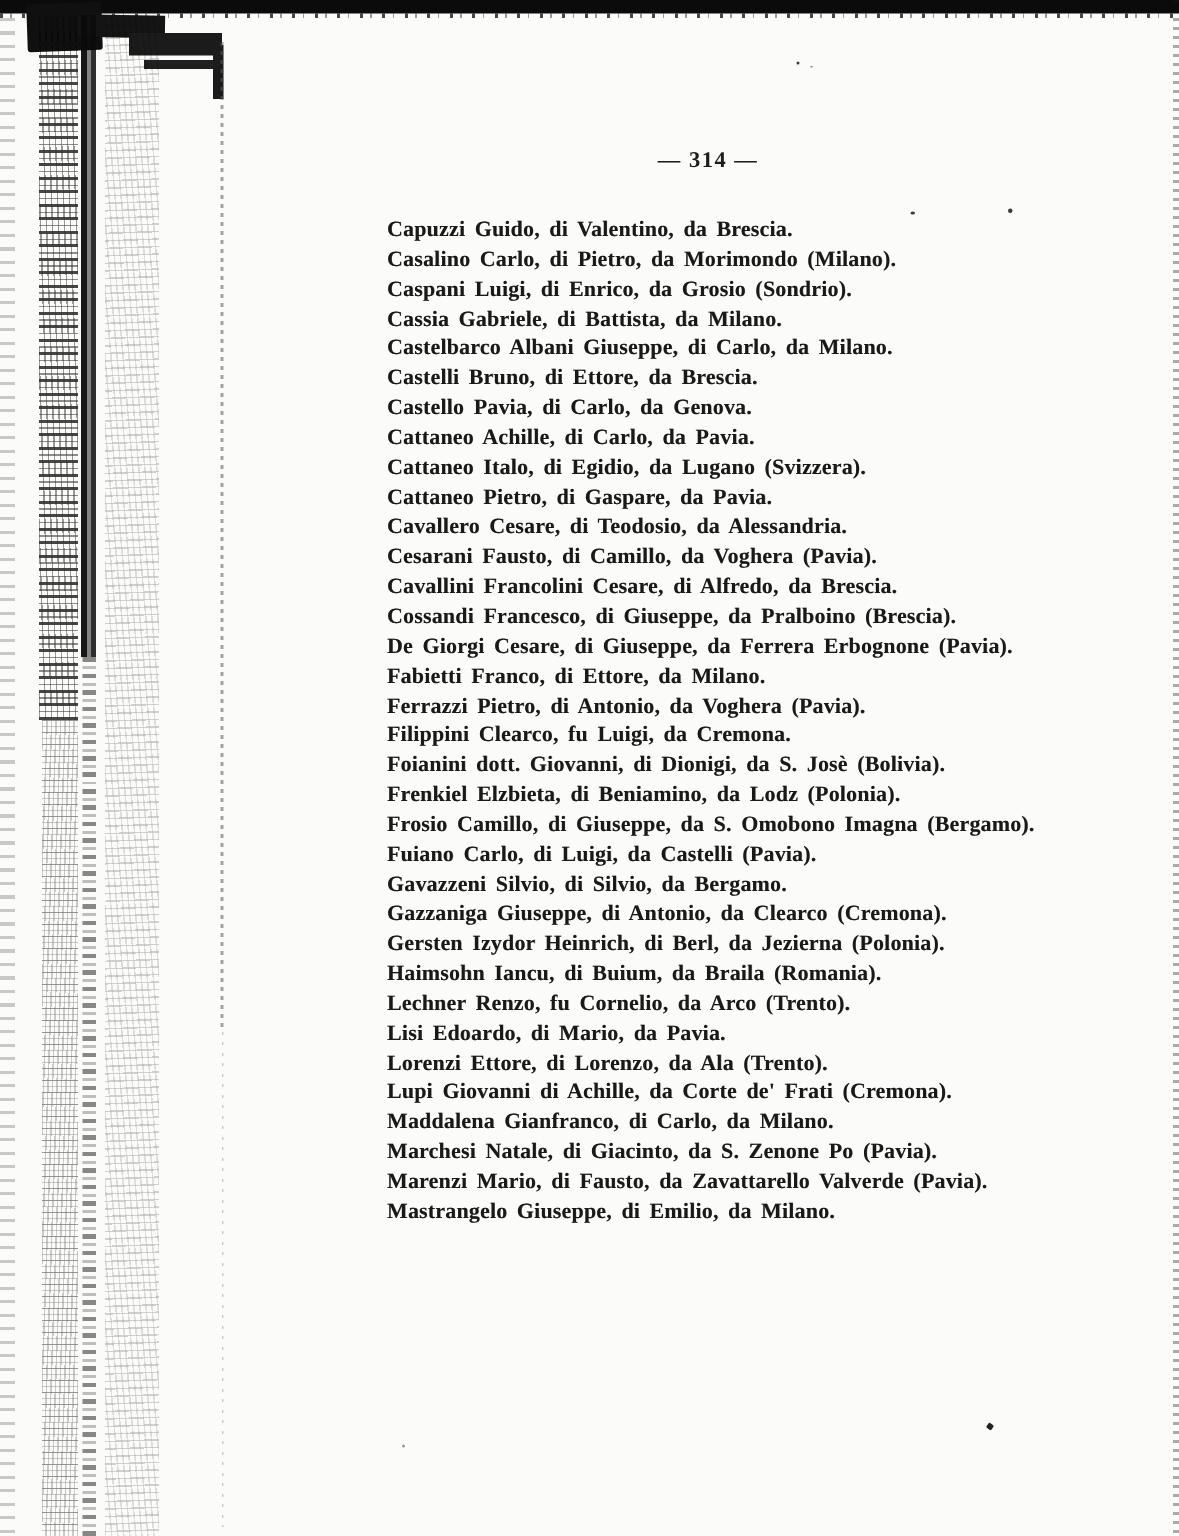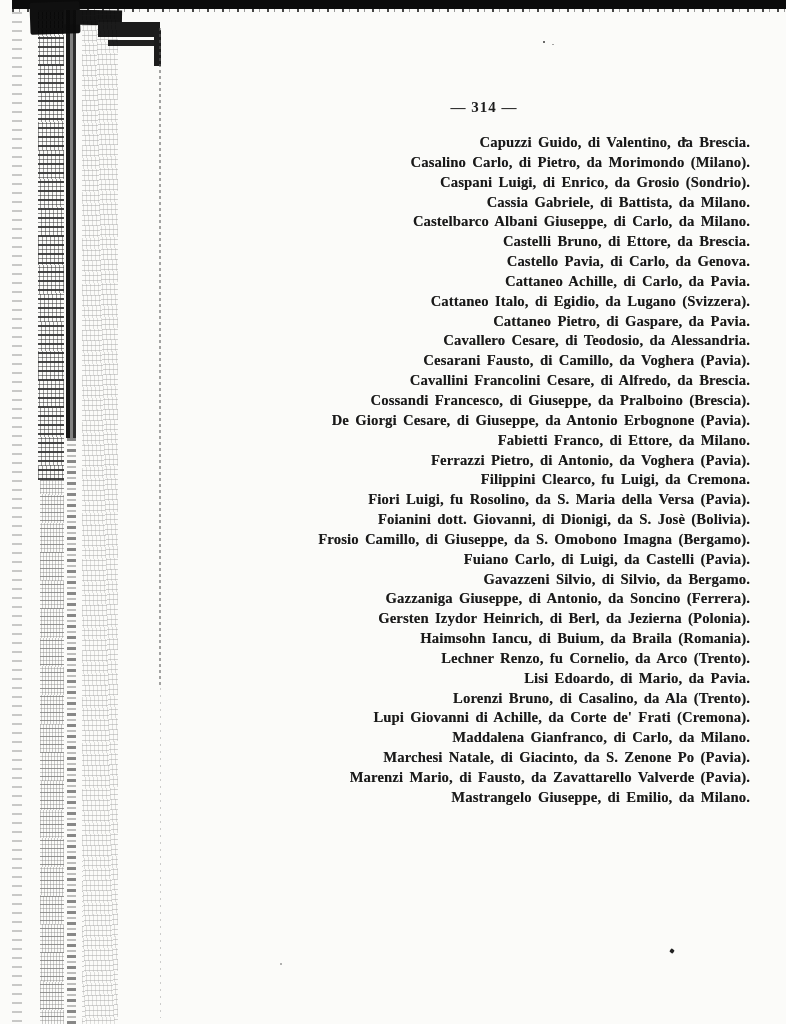--- a/index.html
+++ b/index.html
@@ -10,21 +10,20 @@
     width: 786px;
     height: 1024px;
     position: relative;
     overflow: hidden;
     background: #fbfbf9;
     font-family: "Liberation Serif", "DejaVu Serif", serif;
   }
   .page {
     position: absolute;
     inset: 0;
-    margin-left: 12px;
   }
   
   .scan-top-bar {
     position: absolute;
     left: 0; top: 0;
     width: 786px; height: 9px;
     background: #0b0b0b;
   }
   .scan-top-bar-fray {
     position: absolute;
@@ -130,23 +129,22 @@
     left: 258px; top: 99px;
     width: 428px;
     text-align: center;
     font-size: 15px;
     font-weight: bold;
     color: #1c1c1c;
     letter-spacing: 1px;
   }
   .entries-list {
     position: absolute;
-    left: 258px; top: 133px;
+    left: 258px; top: 144px;
     width: 480px;
-    text-align: right;
   }
   .entry-line {
     white-space: nowrap;
     height: 19.85px;
     line-height: 19.85px;
     font-size: 14.6px;
     font-weight: bold;
     color: #191919;
     letter-spacing: 0.15px;
     word-spacing: 2.5px;
@@ -193,34 +191,34 @@
       <div class="entry-line">Castelbarco Albani Giuseppe, di Carlo, da Milano.</div>
       <div class="entry-line">Castelli Bruno, di Ettore, da Brescia.</div>
       <div class="entry-line">Castello Pavia, di Carlo, da Genova.</div>
       <div class="entry-line">Cattaneo Achille, di Carlo, da Pavia.</div>
       <div class="entry-line">Cattaneo Italo, di Egidio, da Lugano (Svizzera).</div>
       <div class="entry-line">Cattaneo Pietro, di Gaspare, da Pavia.</div>
       <div class="entry-line">Cavallero Cesare, di Teodosio, da Alessandria.</div>
       <div class="entry-line">Cesarani Fausto, di Camillo, da Voghera (Pavia).</div>
       <div class="entry-line">Cavallini Francolini Cesare, di Alfredo, da Brescia.</div>
       <div class="entry-line">Cossandi Francesco, di Giuseppe, da Pralboino (Brescia).</div>
-      <div class="entry-line">De Giorgi Cesare, di Giuseppe, da Antonio Erbognone (Pavia).</div>
+      <div class="entry-line">De Giorgi Cesare, di Giuseppe, da Ferrera Erbognone (Pavia).</div>
       <div class="entry-line">Fabietti Franco, di Ettore, da Milano.</div>
       <div class="entry-line">Ferrazzi Pietro, di Antonio, da Voghera (Pavia).</div>
       <div class="entry-line">Filippini Clearco, fu Luigi, da Cremona.</div>
-      <div class="entry-line">Fiori Luigi, fu Rosolino, da S. Maria della Versa (Pavia).</div>
       <div class="entry-line">Foianini dott. Giovanni, di Dionigi, da S. Josè (Bolivia).</div>
+      <div class="entry-line">Frenkiel Elzbieta, di Beniamino, da Lodz (Polonia).</div>
       <div class="entry-line">Frosio Camillo, di Giuseppe, da S. Omobono Imagna (Bergamo).</div>
       <div class="entry-line">Fuiano Carlo, di Luigi, da Castelli (Pavia).</div>
       <div class="entry-line">Gavazzeni Silvio, di Silvio, da Bergamo.</div>
-      <div class="entry-line">Gazzaniga Giuseppe, di Antonio, da Soncino (Ferrera).</div>
+      <div class="entry-line">Gazzaniga Giuseppe, di Antonio, da Clearco (Cremona).</div>
       <div class="entry-line">Gersten Izydor Heinrich, di Berl, da Jezierna (Polonia).</div>
       <div class="entry-line">Haimsohn Iancu, di Buium, da Braila (Romania).</div>
       <div class="entry-line">Lechner Renzo, fu Cornelio, da Arco (Trento).</div>
       <div class="entry-line">Lisi Edoardo, di Mario, da Pavia.</div>
-      <div class="entry-line">Lorenzi Bruno, di Casalino, da Ala (Trento).</div>
+      <div class="entry-line">Lorenzi Ettore, di Lorenzo, da Ala (Trento).</div>
       <div class="entry-line">Lupi Giovanni di Achille, da Corte de' Frati (Cremona).</div>
       <div class="entry-line">Maddalena Gianfranco, di Carlo, da Milano.</div>
       <div class="entry-line">Marchesi Natale, di Giacinto, da S. Zenone Po (Pavia).</div>
       <div class="entry-line">Marenzi Mario, di Fausto, da Zavattarello Valverde (Pavia).</div>
       <div class="entry-line">Mastrangelo Giuseppe, di Emilio, da Milano.</div>
     </div>
 </div>
 
 </body></html>

